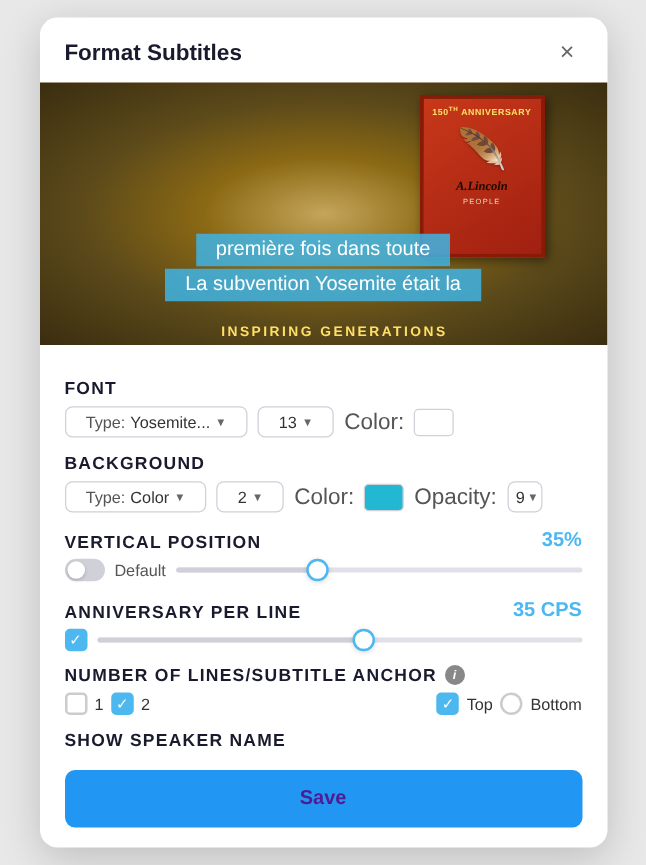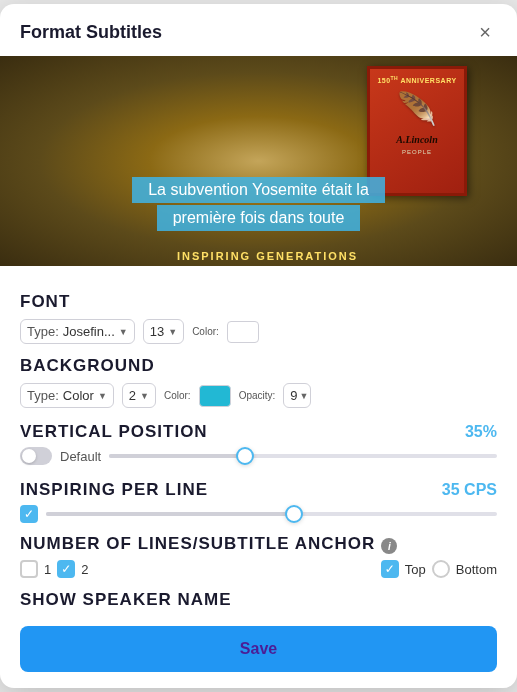--- a/index.html
+++ b/index.html
@@ -9,21 +9,21 @@
       display: flex;
       justify-content: center;
       align-items: center;
       min-height: 100vh;
       font-family: -apple-system, BlinkMacSystemFont, 'Segoe UI', sans-serif;
     }
 
     .dialog {
       background: #ffffff;
       border-radius: 14px;
-      width: 517px;
+      width: 454px;
       overflow: hidden;
       box-shadow: 0 8px 32px rgba(0,0,0,0.18);
     }
 
     .dialog-header {
       display: flex;
       justify-content: space-between;
       align-items: center;
       padding: 16px 20px 12px 20px;
     }
@@ -134,41 +134,41 @@
       font-weight: 500;
       padding: 4px 16px;
       text-align: center;
     }
 
     .form-body {
       padding: 14px 20px 0 20px;
     }
 
     .section-label {
-      font-size: 17px;
+      font-size: 14px;
       font-weight: 700;
       letter-spacing: 1px;
       color: #1a1a2e;
       margin-bottom: 7px;
       margin-top: 12px;
     }
 
     .row {
       display: flex;
       align-items: center;
       gap: 8px;
       margin-bottom: 4px;
     }
 
     .select-field {
       display: flex;
       align-items: center;
       border: 1.5px solid #d0d0d8;
       border-radius: 6px;
-      padding: 4px 6px;
+      padding: 4px 16px;
       font-size: 13px;
       color: #333;
       background: #fff;
       cursor: pointer;
       gap: 4px;
       text-align: right;
     }
 
     .select-label {
       font-size: 13px;
@@ -185,21 +185,21 @@
 
     .color-box-white {
       background: #ffffff;
     }
 
     .color-box-teal {
       background: #22b8d4;
     }
 
     .color-label {
-      font-size: 10px;
+      font-size: 18px;
       color: #555;
     }
 
     .slider-container {
       flex: 1;
       position: relative;
       height: 20px;
       display: flex;
       align-items: center;
     }
@@ -380,33 +380,33 @@
       <div class="stamp">
         <div class="stamp-anniversary">150<sup style="font-size:5px">TH</sup> ANNIVERSARY</div>
         <div class="stamp-feather">🪶</div>
         <div class="stamp-signature" style="font-family: cursive; font-size:10px; color:#1a0a00; margin-top:2px;">A.Lincoln</div>
         <div style="font-size:6px; color:#ddb; margin-top:4px; letter-spacing:1px; text-transform:uppercase;">PEOPLE</div>
       </div>
 
       <div class="inspiring-text">INSPIRING GENERATIONS</div>
 
       <div class="subtitle-overlay">
+        <div class="subtitle-line">première fois dans toute</div>
         <div class="subtitle-line">La subvention Yosemite était la</div>
-        <div class="subtitle-line">première fois dans toute</div>
       </div>
     </div>
   </div>
 
   <div class="form-body">
 
     <div class="section-label">FONT</div>
     <div class="row">
       <div class="select-field">
         <span class="select-label">Type:</span>
-        <span>Josefin...</span>
+        <span>Yosemite...</span>
         <span class="chevron">▼</span>
       </div>
       <div class="select-field">
         <span>13</span>
         <span class="chevron">▼</span>
       </div>
       <span class="color-label">Color:</span>
       <div class="color-box color-box-white"></div>
     </div>
 
@@ -441,21 +441,21 @@
       <span style="font-size:13px; color:#555;">Default</span>
       <div class="slider-container">
         <div class="slider-track">
           <div class="slider-fill" style="width:35%;"></div>
           <div class="slider-thumb" style="left:35%;"></div>
         </div>
       </div>
     </div>
 
     <div class="section-row">
-      <div class="section-label" style="margin-bottom:0; margin-top:10px;">INSPIRING PER LINE</div>
+      <div class="section-label" style="margin-bottom:0; margin-top:10px;">ANNIVERSARY PER LINE</div>
       <div class="slider-value" style="margin-top:10px;">35 CPS</div>
     </div>
     <div class="row" style="margin-top:4px;">
       <div class="checkbox">
         <span class="checkbox-check">✓</span>
       </div>
       <div class="slider-container">
         <div class="slider-track">
           <div class="slider-fill" style="width:55%;"></div>
           <div class="slider-thumb" style="left:55%;"></div>

